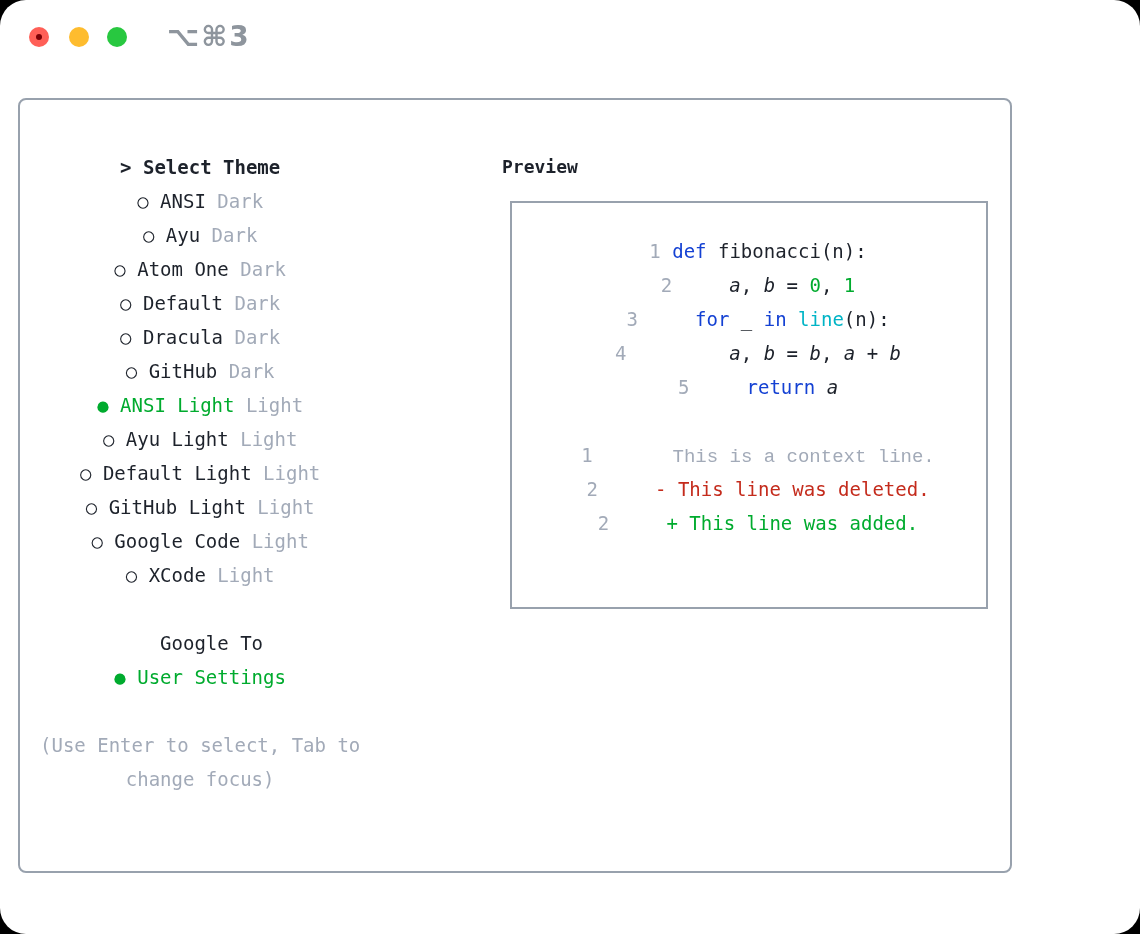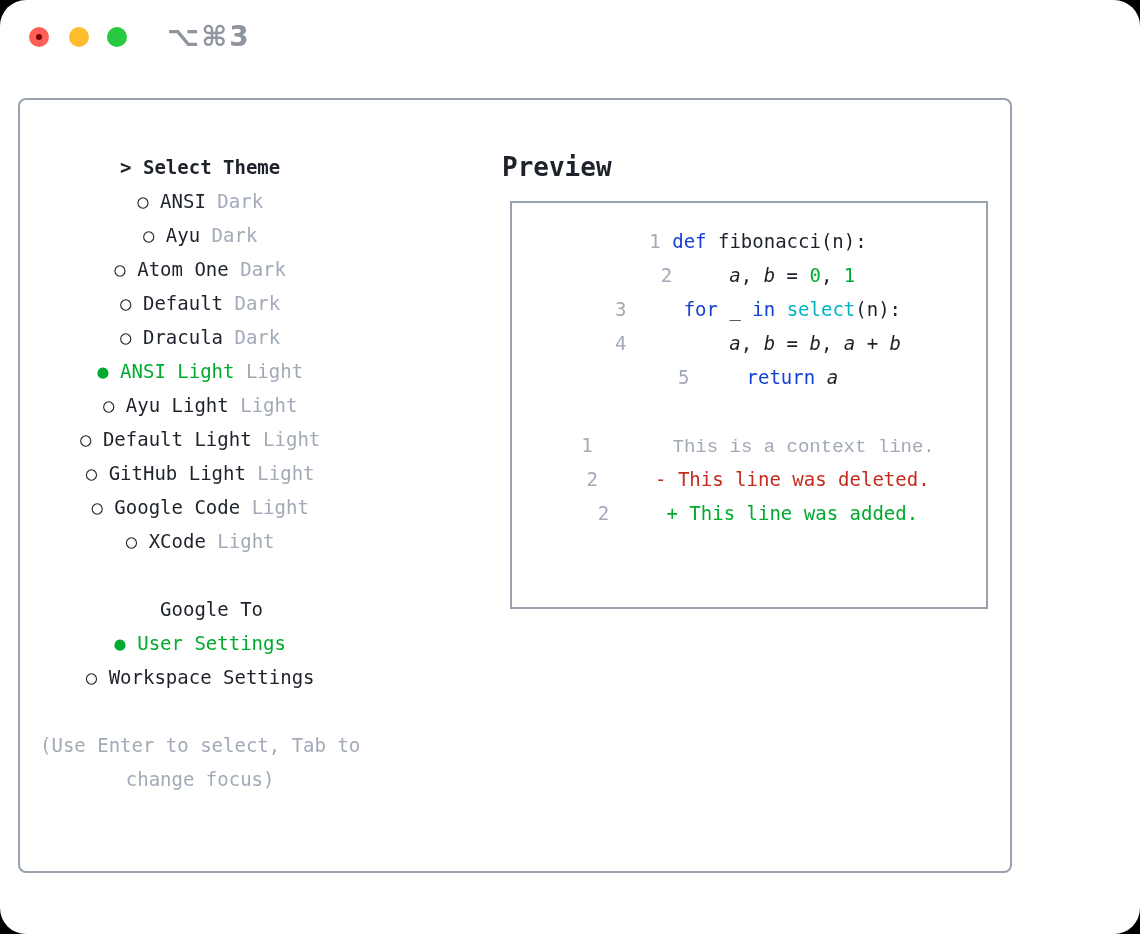--- a/index.html
+++ b/index.html
@@ -24,25 +24,25 @@
     border:2px solid var(--c-border);border-radius:8px;background:#fff;}
 
   .col-left{position:absolute;left:20px;top:50px;}
   .row{height:34px;line-height:34px;font-size:19px;white-space:pre;color:var(--c-dark);text-align:center;}
   .bold{font-weight:700;}
   .muted{color:var(--c-gray);}
   .sel{color:var(--c-green);}
   .hint{color:var(--c-gray);}
 
   .preview-label{position:absolute;left:482px;top:50px;height:34px;line-height:34px;
-    font-size:26px;font-weight:700;color:var(--c-dark);white-space:pre;}
+    font-size:18px;font-weight:700;color:var(--c-dark);white-space:pre;}
 
   .pbox{position:absolute;left:490px;top:101px;width:474px;height:404px;
     border:2px solid var(--c-border);background:#fff;overflow:hidden;}
-  .code{padding:21px 0 0 18px;}
+  .code{padding:31px 0 0 18px;}
 
   .c-num{color:var(--c-gray);}
   .c-plain{color:var(--c-dark);}
   .c-kw{color:var(--c-blue);}
   .c-lit{color:var(--c-green);}
   .c-fn{color:var(--c-cyan);}
   .c-var{color:var(--c-dark);font-style:italic;}
   .c-ctx{color:var(--c-gray);font-family:Liberation Mono, monospace;}
   .c-del{color:var(--c-red);margin-top:6px;}
   .c-add{color:var(--c-green);}
@@ -57,40 +57,40 @@
   <div class="win-title">⌥⌘3</div>
 
   <div class="panel">
     <div class="col-left" id="left-col">
         <div class="row"><span class="bold">&gt; </span><span class="bold">Select Theme</span></div>
         <div class="row"><span>○ </span><span>ANSI</span><span class="muted"> Dark</span></div>
         <div class="row"><span>○ </span><span>Ayu</span><span class="muted"> Dark</span></div>
         <div class="row"><span>○ </span><span>Atom One</span><span class="muted"> Dark</span></div>
         <div class="row"><span>○ </span><span>Default</span><span class="muted"> Dark</span></div>
         <div class="row"><span>○ </span><span>Dracula</span><span class="muted"> Dark</span></div>
+        <div class="row"><span>○ </span><span>GitHub</span><span class="muted"> Dark</span></div>
         <div class="row"><span class="sel">● </span><span class="sel">ANSI Light</span><span class="muted"> Light</span></div>
         <div class="row"><span>○ </span><span>Ayu Light</span><span class="muted"> Light</span></div>
         <div class="row"><span>○ </span><span>Default Light</span><span class="muted"> Light</span></div>
         <div class="row"><span>○ </span><span>GitHub Light</span><span class="muted"> Light</span></div>
         <div class="row"><span>○ </span><span>Google Code</span><span class="muted"> Light</span></div>
         <div class="row"><span>○ </span><span>XCode</span><span class="muted"> Light</span></div>
         <div class="row"></div>
         <div class="row"><span>  Google To</span></div>
         <div class="row"><span class="sel">● </span><span class="sel">User Settings</span></div>
-        <div class="row"><span>○ </span><span>Workspace Settings</span></div>
         <div class="row"></div>
         <div class="row"><span class="hint">(Use Enter to select, Tab to</span></div>
         <div class="row"><span class="hint">change focus)</span></div>
       </div>
     <div class="preview-label">Preview</div>
     <div class="pbox">
       <div class="code" id="code-block">
           <div class="row"><span class="c-num">1 </span><span class="c-kw">def</span><span class="c-plain"> fibonacci(n):</span></div>
           <div class="row"><span class="c-num">2 </span><span class="c-plain">    </span><span class="c-var">a</span><span class="c-plain">, </span><span class="c-var">b</span><span class="c-plain"> = </span><span class="c-lit">0</span><span class="c-plain">, </span><span class="c-lit">1</span></div>
-          <div class="row"><span class="c-num">3 </span><span class="c-plain">    </span><span class="c-kw">for</span><span class="c-plain"> _ </span><span class="c-kw">in</span><span class="c-plain"> </span><span class="c-fn">select</span><span class="c-plain">(n):</span></div>
+          <div class="row"><span class="c-num">3 </span><span class="c-plain">    </span><span class="c-kw">for</span><span class="c-plain"> _ </span><span class="c-kw">in</span><span class="c-plain"> </span><span class="c-fn">line</span><span class="c-plain">(n):</span></div>
           <div class="row"><span class="c-num">4 </span><span class="c-plain">        </span><span class="c-var">a</span><span class="c-plain">, </span><span class="c-var">b</span><span class="c-plain"> = </span><span class="c-var">b</span><span class="c-plain">, </span><span class="c-var">a</span><span class="c-plain"> + </span><span class="c-var">b</span></div>
           <div class="row"><span class="c-num">5 </span><span class="c-plain">    </span><span class="c-kw">return</span><span class="c-plain"> </span><span class="c-var">a</span></div>
           <div class="row"><span class="c-num">  </span></div>
           <div class="row"><span class="c-num">1 </span><span class="c-ctx">      This is a context line.</span></div>
           <div class="row"><span class="c-num">2 </span><span class="c-plain">    </span><span class="c-del">- This line was deleted.</span></div>
           <div class="row"><span class="c-num">2 </span><span class="c-plain">    </span><span class="c-add">+ This line was added.</span></div>
         </div>
     </div>
   </div>
 </div>

